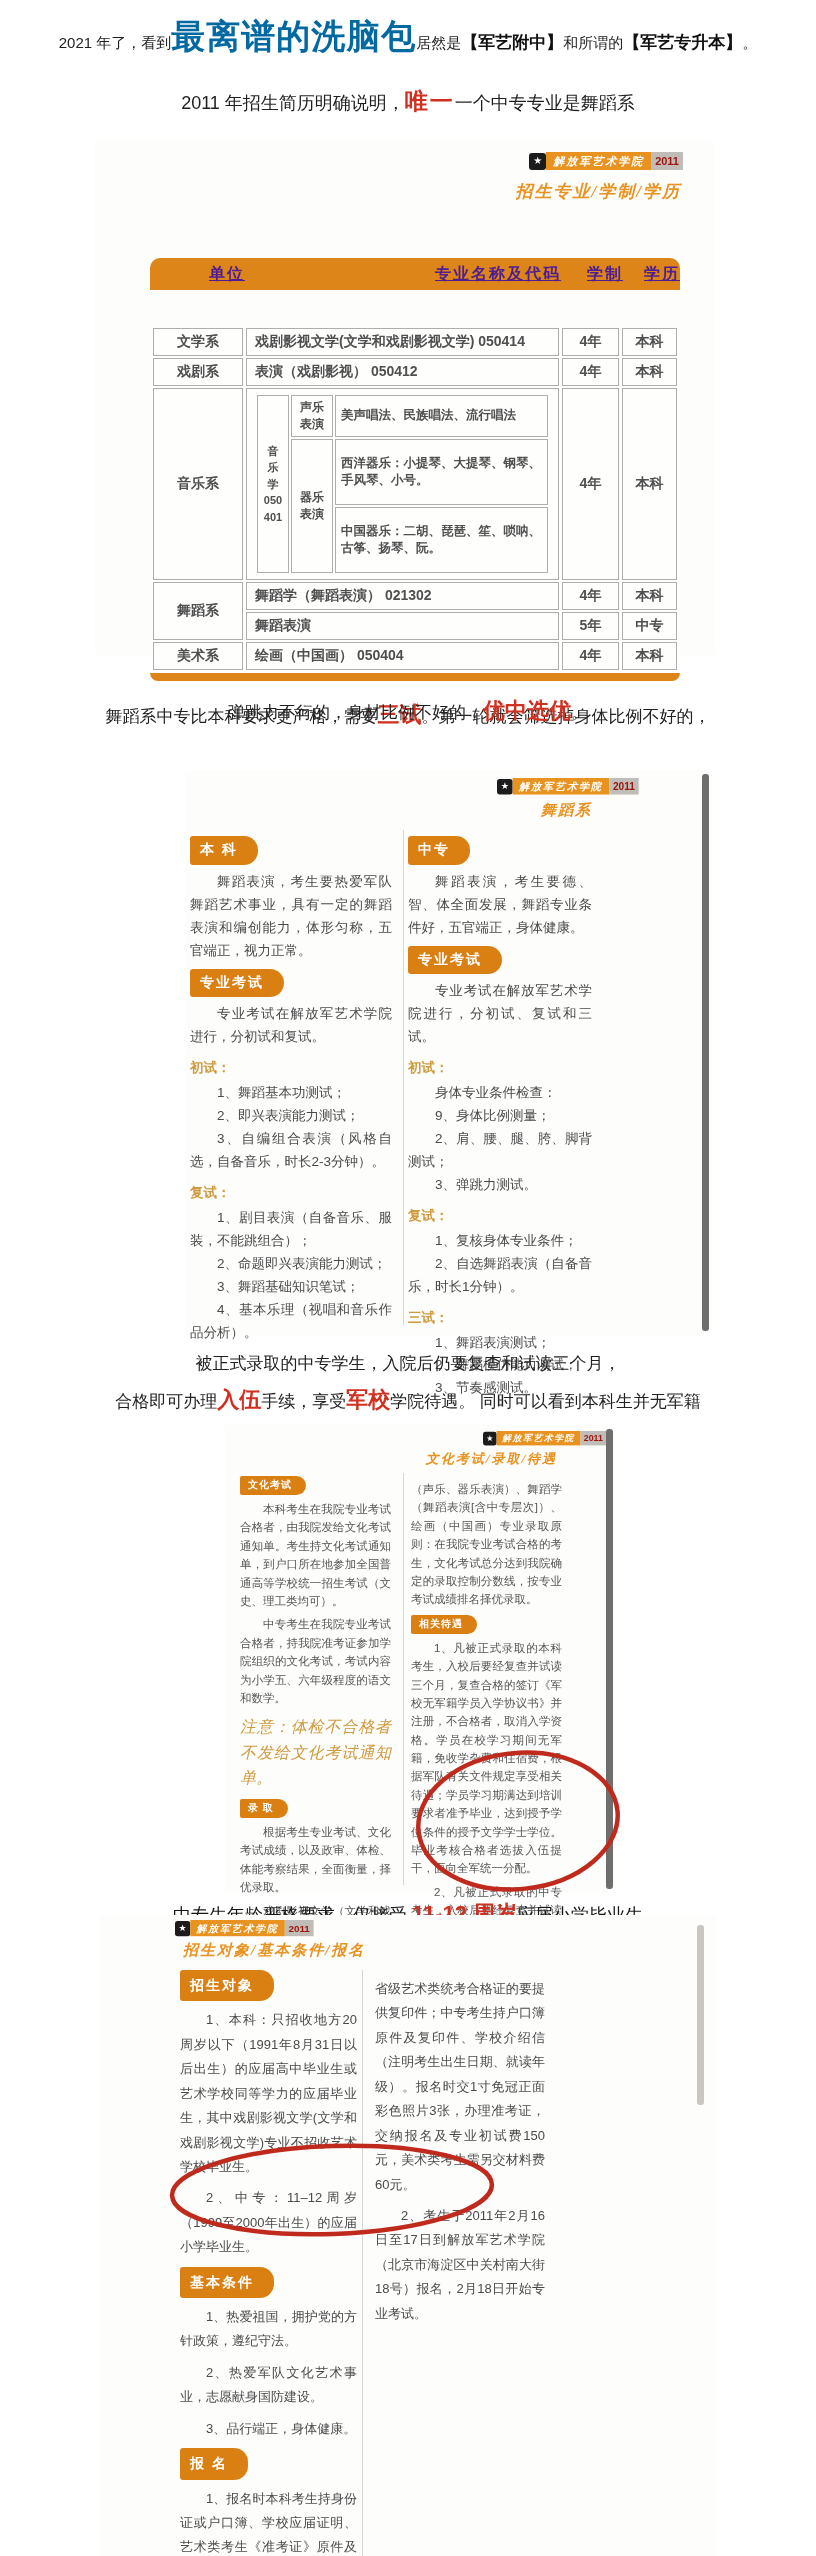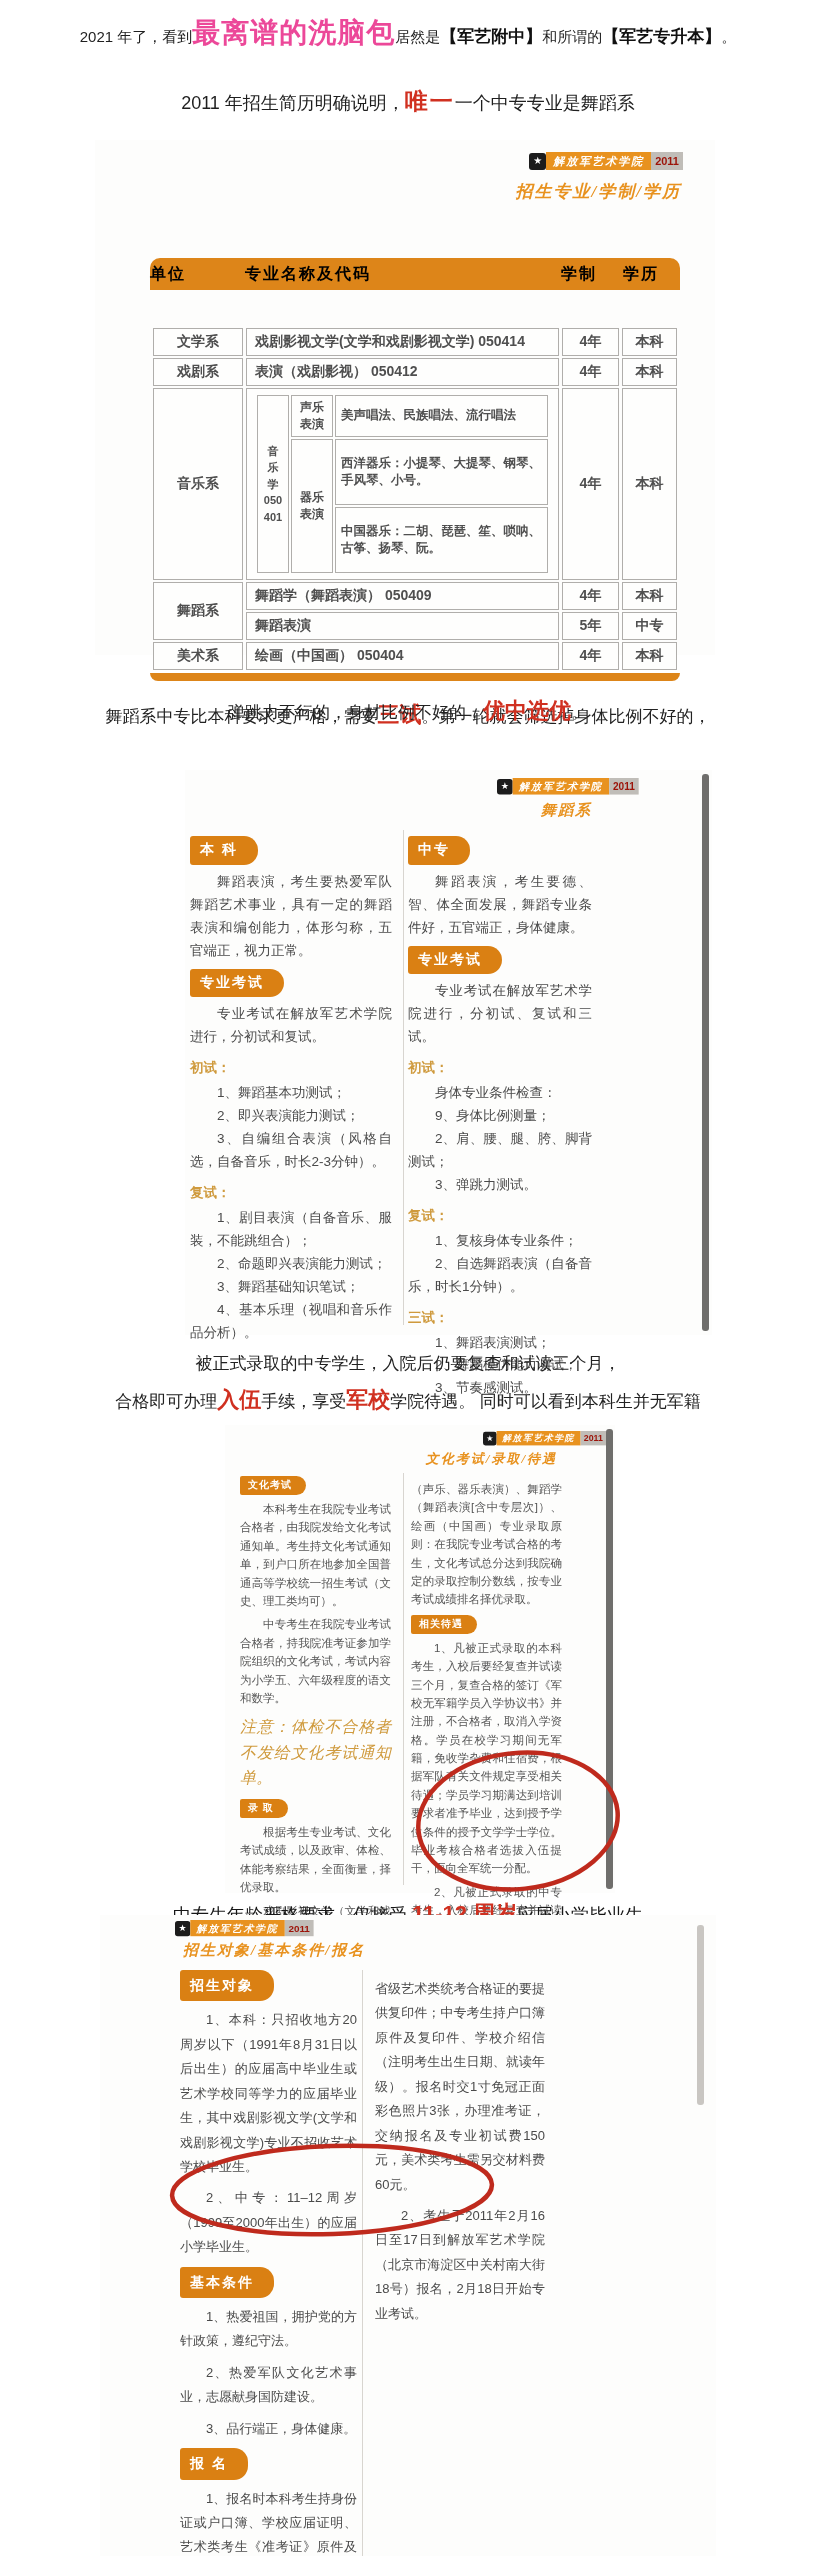--- a/index.html
+++ b/index.html
@@ -2,21 +2,21 @@
 <html><head>
 <meta charset="utf-8">
 <style>
   html,body{margin:0;padding:0;background:#fff;}
   .page{position:relative;width:816px;height:2556px;background:#ffffff;overflow:hidden;
         font-family:"Liberation Sans","DejaVu Sans",sans-serif;color:#3f3f3f;}
 
   
   .cline{position:absolute;left:0;right:0;text-align:center;white-space:nowrap;}
   .h1{top:14px;font-size:15px;color:#1f1f1f;}
-  .h1 .big-red{font-size:28px;font-weight:bold;color:#ec4899;letter-spacing:1px;font-family:Liberation Serif, serif;}
+  .h1 .big-red{font-size:34px;font-weight:bold;color:#0369a1;letter-spacing:1px;font-family:Liberation Serif, serif;}
   .h1 .bterm{font-weight:bold;font-size:17px;color:#111;}
   .h2{top:57px;font-size:15px;color:#1f1f1f;}
   .h3{top:86px;font-size:18px;color:#1f1f1f;}
   .h3 .em-red{color:#d03020;font-weight:bold;font-size:23px;letter-spacing:2px;}
 
   .mid1a{top:700px;font-size:17px;color:#222;}
   .mid1b{top:696px;font-size:17px;color:#222;}
   .redm{color:#d03020;font-weight:bold;font-size:22px;}
   .mid2a{top:1352px;font-size:17px;color:#222;}
   .mid2b{top:1385px;font-size:17px;color:#222;}
@@ -37,22 +37,22 @@
         border-radius:3px 14px 14px 3px;padding:2px 20px 3px 10px;font-size:14px;letter-spacing:2px;}
   .sublabel{color:#cf9a3d;font-weight:bold;margin:8px 0 2px 0;}
   .scrollstrip{position:absolute;width:7px;background:#6f6e6c;border-radius:3px;}
   .vdiv{position:absolute;width:1px;background:#d8d5d0;}
 
   
   .p1{left:95px;top:140px;width:620px;height:515px;}
   .p1 .logo{right:32px;top:12px;}
   .p1 .sec-title{right:34px;top:40px;font-size:17px;}
   .tblwrap{position:absolute;left:55px;top:118px;width:530px;}
-  .thead{display:flex;background:#dd8519;border-radius:10px 10px 0 0;color:#000000;font-weight:bold;
-         font-size:16px;height:32px;align-items:center;text-align:left;letter-spacing:2px;}
+  .thead{display:flex;background:#dd8519;border-radius:10px 10px 0 0;color:#4c1d95;font-weight:bold;
+         font-size:16px;height:32px;align-items:center;text-align:right;letter-spacing:2px;text-decoration:underline;}
   .thead .c1{flex:0 0 95px;}.thead .c2{flex:0 0 316px;}.thead .c3{flex:0 0 62px;}.thead .c4{flex:1;}
   table.t{border-collapse:separate;border-spacing:3px 2px;width:530px;table-layout:fixed;
           font-size:14px;color:#4f4f4f;font-weight:600;margin-top:36px;}
   table.t td{border:1px solid #b0aeab;background:#fefefd;padding:4px 8px;}
   table.t td.ctr{text-align:center;}
   table.t td.dept{text-align:center;font-weight:bold;}
   td.musiccell{padding:0;}
   table.ti{border-collapse:separate;border-spacing:2px;width:100%;font-size:12.5px;font-weight:600;}
   table.ti td{border:1px solid #b0aeab;padding:3px 5px;}
   td.vcell{width:20px;word-break:break-all;text-align:center;font-size:11px;line-height:1.5;padding:3px 2px;}
@@ -164,21 +164,21 @@
                 <td style="height:58px">中国器乐：二胡、琵琶、笙、唢呐、古筝、扬琴、阮。</td>
               </tr>
             </tbody>
                 </table>
           </td>
           <td class="ctr">4年</td>
           <td class="ctr">本科</td>
         </tr>
         <tr>
           <td class="dept" rowspan="2">舞蹈系</td>
-          <td>舞蹈学（舞蹈表演） 050409</td>
+          <td>舞蹈学（舞蹈表演） 021302</td>
           <td class="ctr">4年</td>
           <td class="ctr">本科</td>
         </tr>
         <tr>
           <td>舞蹈表演</td>
           <td class="ctr">5年</td>
           <td class="ctr">中专</td>
         </tr>
         <tr>
           <td class="dept">美术系</td>

